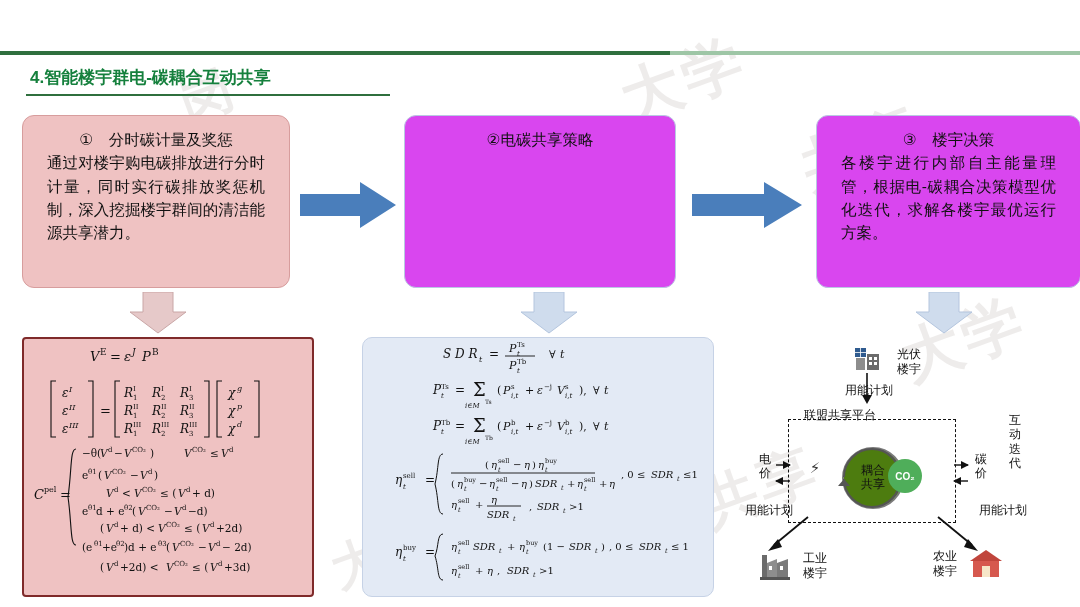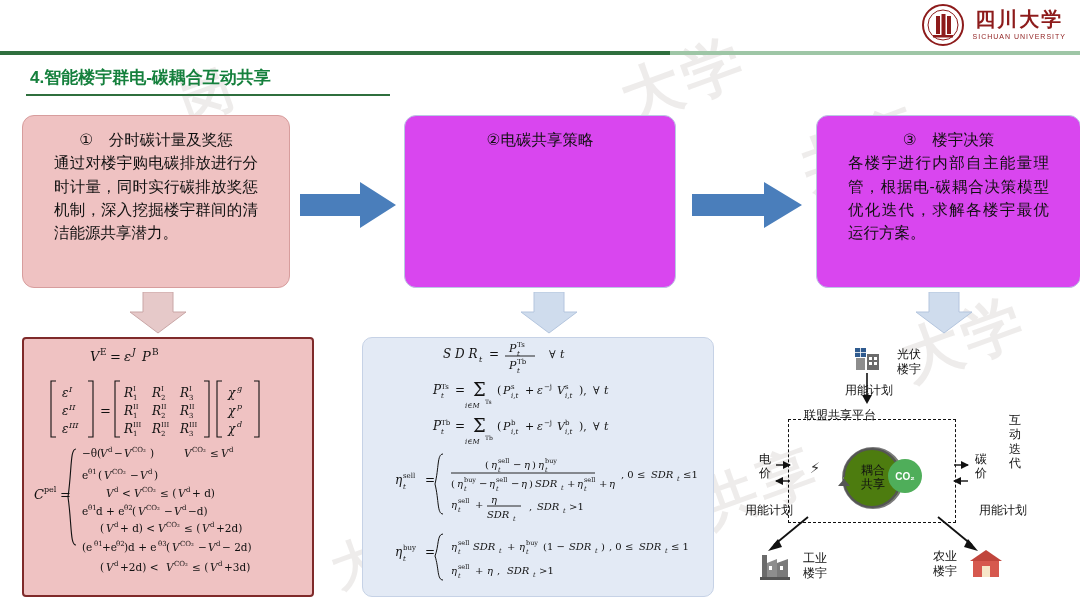--- a/index.html
+++ b/index.html
@@ -61,21 +61,21 @@
     position:absolute;left:26px;top:94px;width:364px;height:2px;
     background:#2f6f3e;z-index:3;
   }
 
   
   .box{
     position:absolute;
     border-radius:12px;
     box-sizing:border-box;
     z-index:2;
-    padding:12px 31px;
+    padding:12px 24px;
     font-size:15.5px;
     line-height:1.5;
     color:#111;
   }
   .box-pink{background:#efc2c2;border:1px solid #d79d9d;}
   .box-blue{background:#d946ef;border:1px solid #b9c9e2;}
   .box-title{display:block;text-align:center;font-weight:normal;}
   .box-body{display:block;text-align:justify;}
 
   #box1{left:22px;top:115px;width:268px;height:173px;}
@@ -144,36 +144,20 @@
   <div class="wm" style="left:620px;top:40px;font-size:60px;">大学</div>
   <div class="wm" style="left:800px;top:110px;font-size:58px;">共享</div>
   <div class="wm" style="left:900px;top:300px;font-size:60px;">大学</div>
   <div class="wm" style="left:700px;top:450px;font-size:56px;">共享</div>
   <div class="wm" style="left:330px;top:520px;font-size:50px;">大学</div>
   <div class="wm" style="left:60px;top:430px;font-size:46px;">享</div>
 </div>
 
 <div class="header">
   <div class="header-rule"></div>
-  <div class="logo-wrap">
-    <div class="logo-seal">
-      <svg width="42" height="42" viewBox="0 0 42 42">
-        <circle cx="21" cy="21" r="20" fill="none" stroke="#8d1b1b" stroke-width="2"></circle>
-        <circle cx="21" cy="21" r="15" fill="none" stroke="#8d1b1b" stroke-width="1"></circle>
-        <rect x="14" y="12" width="4" height="18" fill="#8d1b1b"></rect>
-        <rect x="19.5" y="10" width="4" height="22" fill="#8d1b1b"></rect>
-        <rect x="25" y="12" width="4" height="18" fill="#8d1b1b"></rect>
-        <rect x="11" y="31" width="20" height="2.5" fill="#8d1b1b"></rect>
-      </svg>
-    </div>
-    <div class="logo-name">
-      <div class="logo-cn">四川大学</div>
-      <div class="logo-en">SICHUAN UNIVERSITY</div>
-    </div>
-  </div>
 </div>
 
 <div class="section-title">4.智能楼宇群电-碳耦合互动共享</div>
 <div class="section-underline"></div>
 
 <div class="box box-pink" id="box1">
   <span class="box-title">①　分时碳计量及奖惩</span>
   <span class="box-body">通过对楼宇购电碳排放进行分时计量，同时实行碳排放奖惩机制，深入挖掘楼宇群间的清洁能源共享潜力。</span>
 </div>
 

